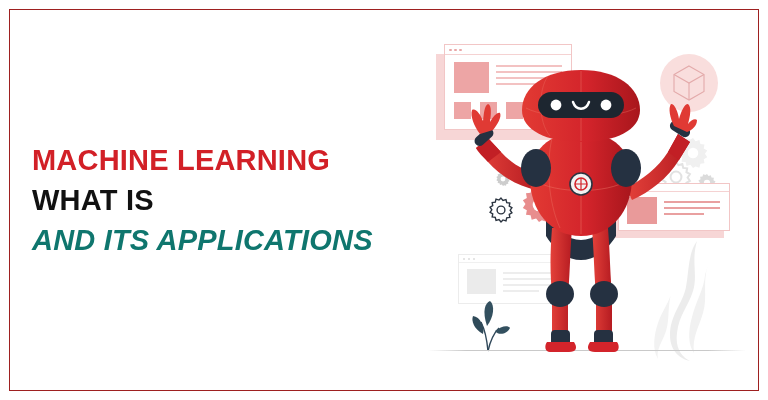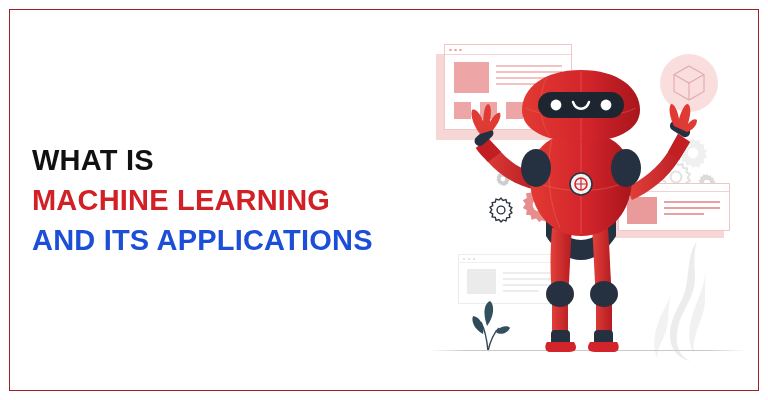--- a/index.html
+++ b/index.html
@@ -22,21 +22,21 @@
   }
   .headline .line{
     font-weight:bold;
     font-size:29px;
     line-height:40px;
     letter-spacing:0.2px;
     white-space:nowrap;
   }
   .l1{color:#111111;}
   .l2{color:#d22027;}
-  .l3{color:#1d4ed8;}
+  .l3{color:#0f766e;font-style:italic;}
 
   
   .stage{
     position:absolute;left:410px;top:20px;width:348px;height:360px;
   }
   .ground{
     position:absolute;left:18px;top:330px;width:318px;height:1px;
     background:linear-gradient(to right,rgba(190,190,190,0),#c9c9c9 12%,#c9c9c9 88%,rgba(190,190,190,0));
   }
 
@@ -88,22 +88,22 @@
   .abs{position:absolute;}
 </style>
 </head>
 <body>
 
 <div class="banner">
 
   <div class="frame"></div>
 
   <div class="headline">
+    <div class="line l2">MACHINE LEARNING</div>
     <div class="line l1">WHAT IS</div>
-    <div class="line l2">MACHINE LEARNING</div>
     <div class="line l3">AND ITS APPLICATIONS</div>
   </div>
 
   <div class="stage">
 
     <svg class="abs" style="left:240px;top:215px;" width="90" height="130" viewBox="0 0 90 130">
       <path d="M47 6 C41 26 48 40 43 56 C38 72 29 80 27 98 C25 114 32 122 40 126
                C30 124 20 116 20 100 C20 80 33 68 36 52 C39 36 38 18 47 6 Z" fill="#ececec"></path>
       <path d="M58 30 C52 48 58 62 53 78 C49 92 42 102 44 118 C38 110 38 96 42 82
                C46 66 54 54 55 40 Z" fill="#f1f1f1"></path>

